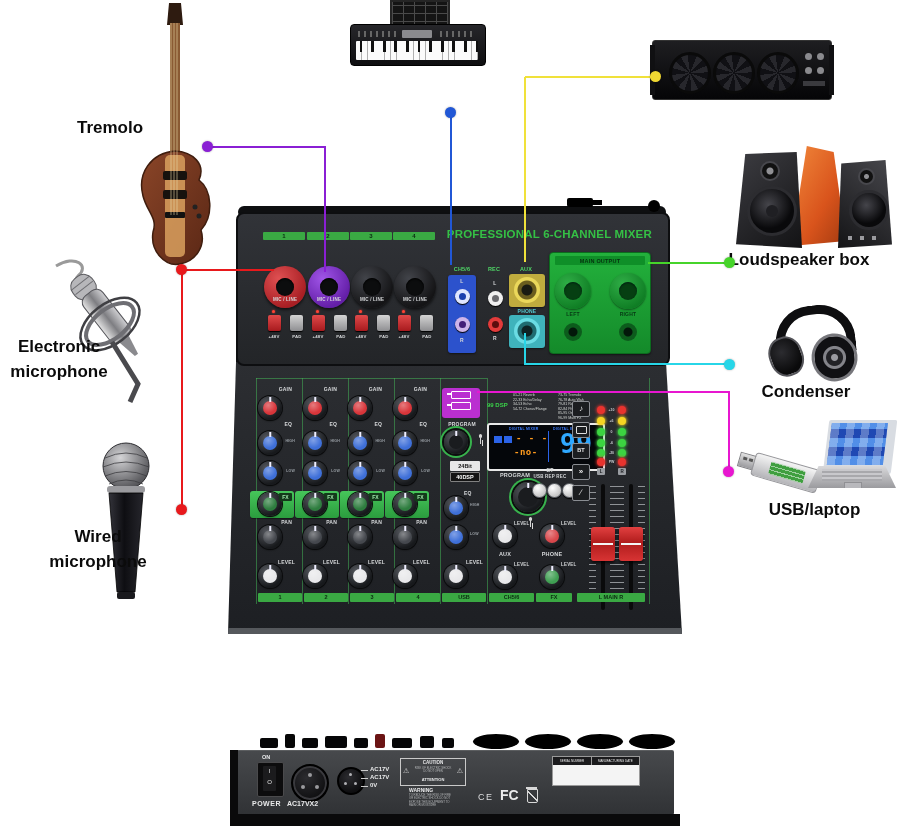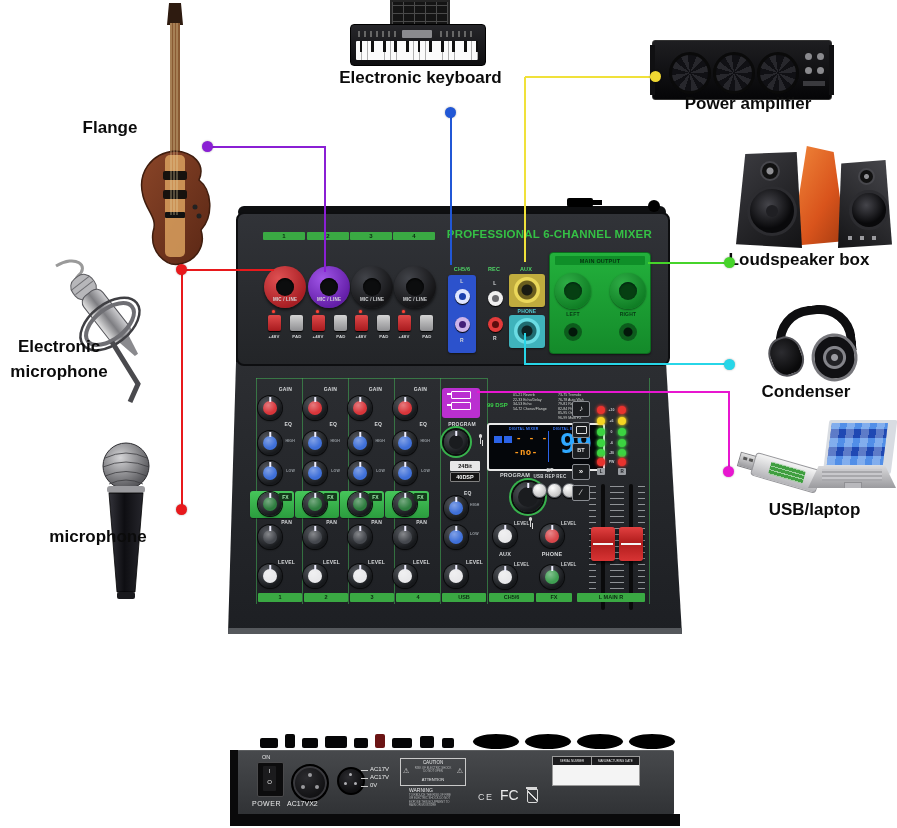--- a/index.html
+++ b/index.html
@@ -62,21 +62,21 @@
   .micstand::before{content:"";position:absolute;left:3px;top:0;width:3px;height:4px;border-radius:2px;background:#d8d8d8}
   .micstand::after{content:"";position:absolute;left:4px;top:4px;width:1px;height:6px;background:#d8d8d8;box-shadow:2px 2px 0 -0px #d8d8d8}
   .usbglyph{position:relative;width:18px;height:6px;border:1px solid #fff;border-radius:1px;margin:3px auto 0}
   .usbglyph::after{content:"";position:absolute;left:-5px;top:1px;width:4px;height:2px;background:#fff}
 
   
   .backunit{position:absolute;left:230px;top:730px;width:450px;height:98px;z-index:5}
   .bump{position:absolute;background:#000;border-radius:50%}
   .bsil{position:absolute;background:#060607;border-radius:2px}
   .bbody{position:absolute;left:6px;top:20px;width:438px;height:64px;background:linear-gradient(180deg,#47494c,#303235);border-radius:2px;border-top:1px solid #5c5e60}
-  .wtxt{position:absolute;color:#e8e9ea;font-weight:normal}
+  .wtxt{position:absolute;color:#e8e9ea;font-weight:bold}
   .triglyph{position:absolute;font-size:7px;color:#ddd}
   .minitext{position:absolute;color:#b5b7b9;font-size:2.8px;line-height:3.3px;text-align:center}
 </style>
 </head>
 <body>
 
 <div id="canvas">
 
   <svg class="ab" style="left:135px;top:3px" width="78" height="278" viewBox="0 0 78 278">
     <defs>
@@ -197,31 +197,30 @@
           <stop offset="1" stop-color="#26262c"></stop>
         </linearGradient>
     </defs>
     <circle cx="31" cy="26" r="23" fill="url(#mesh)" stroke="#2c2c30"></circle>
     <path d="M10,18 Q31,8 52,18 M8,27 Q31,17 54,27 M10,36 Q31,27 52,36 M14,44 Q31,36 48,44" fill="none" stroke="#3c3c40" stroke-width="0.8"></path>
     <rect x="12" y="46" width="38" height="7" rx="3" fill="#9a9a9e"></rect>
     <polygon points="14,53 48,53 40,152 22,152" fill="url(#mbody)" stroke="#000" stroke-width="0.8"></polygon>
     <rect x="22" y="152" width="18" height="7" rx="2" fill="#1a1a1e"></rect>
   </svg>
 
-  <div class="devlbl" style="left:70px;top:118px;width:80px"><span>Flange</span></div>
-  <div class="devlbl" style="left:328px;top:68px;width:185px"><span>Electronic keyboard</span></div>
-  <div class="devlbl" style="left:668px;top:94px;width:160px"><span>Power amplifier</span></div>
+  <div class="devlbl" style="left:70px;top:118px;width:80px"><span>Tremolo</span></div>
   <div class="devlbl" style="left:703px;top:250px;width:192px"><span>Loudspeaker box</span></div>
   <div class="devlbl" style="left:746px;top:382px;width:120px"><span>Condenser</span></div>
   <div class="devlbl" style="left:752px;top:500px;width:125px"><span>USB/laptop</span></div>
   <div class="devlbl" style="left:0;top:334px;width:118px;line-height:25px">
     <div>Electronic</div>
     <div>microphone</div>
   </div>
   <div class="devlbl" style="left:38px;top:524px;width:120px;line-height:25px">
+    <div>Wired</div>
     <div>microphone</div>
   </div>
 
   <div class="ab" style="left:238px;top:206px;width:428px;height:12px;background:#0e0f11;border-radius:6px;z-index:4"></div>
   <div class="ab" style="left:567px;top:198px;width:26px;height:9px;background:#000;border-radius:2px;z-index:4"></div>
   <div class="ab" style="left:592px;top:200px;width:10px;height:5px;background:#000;z-index:4"></div>
   <div class="ab" style="left:648px;top:200px;width:12px;height:12px;background:#000;border-radius:50%;z-index:4"></div>
 
   <div class="panel-top">
     <span class="tl" style="left:202px;top:14px;width:212px;font-size:11.5px;color:#35c045;text-align:right;letter-spacing:.2px">PROFESSIONAL 6-CHANNEL MIXER</span>

